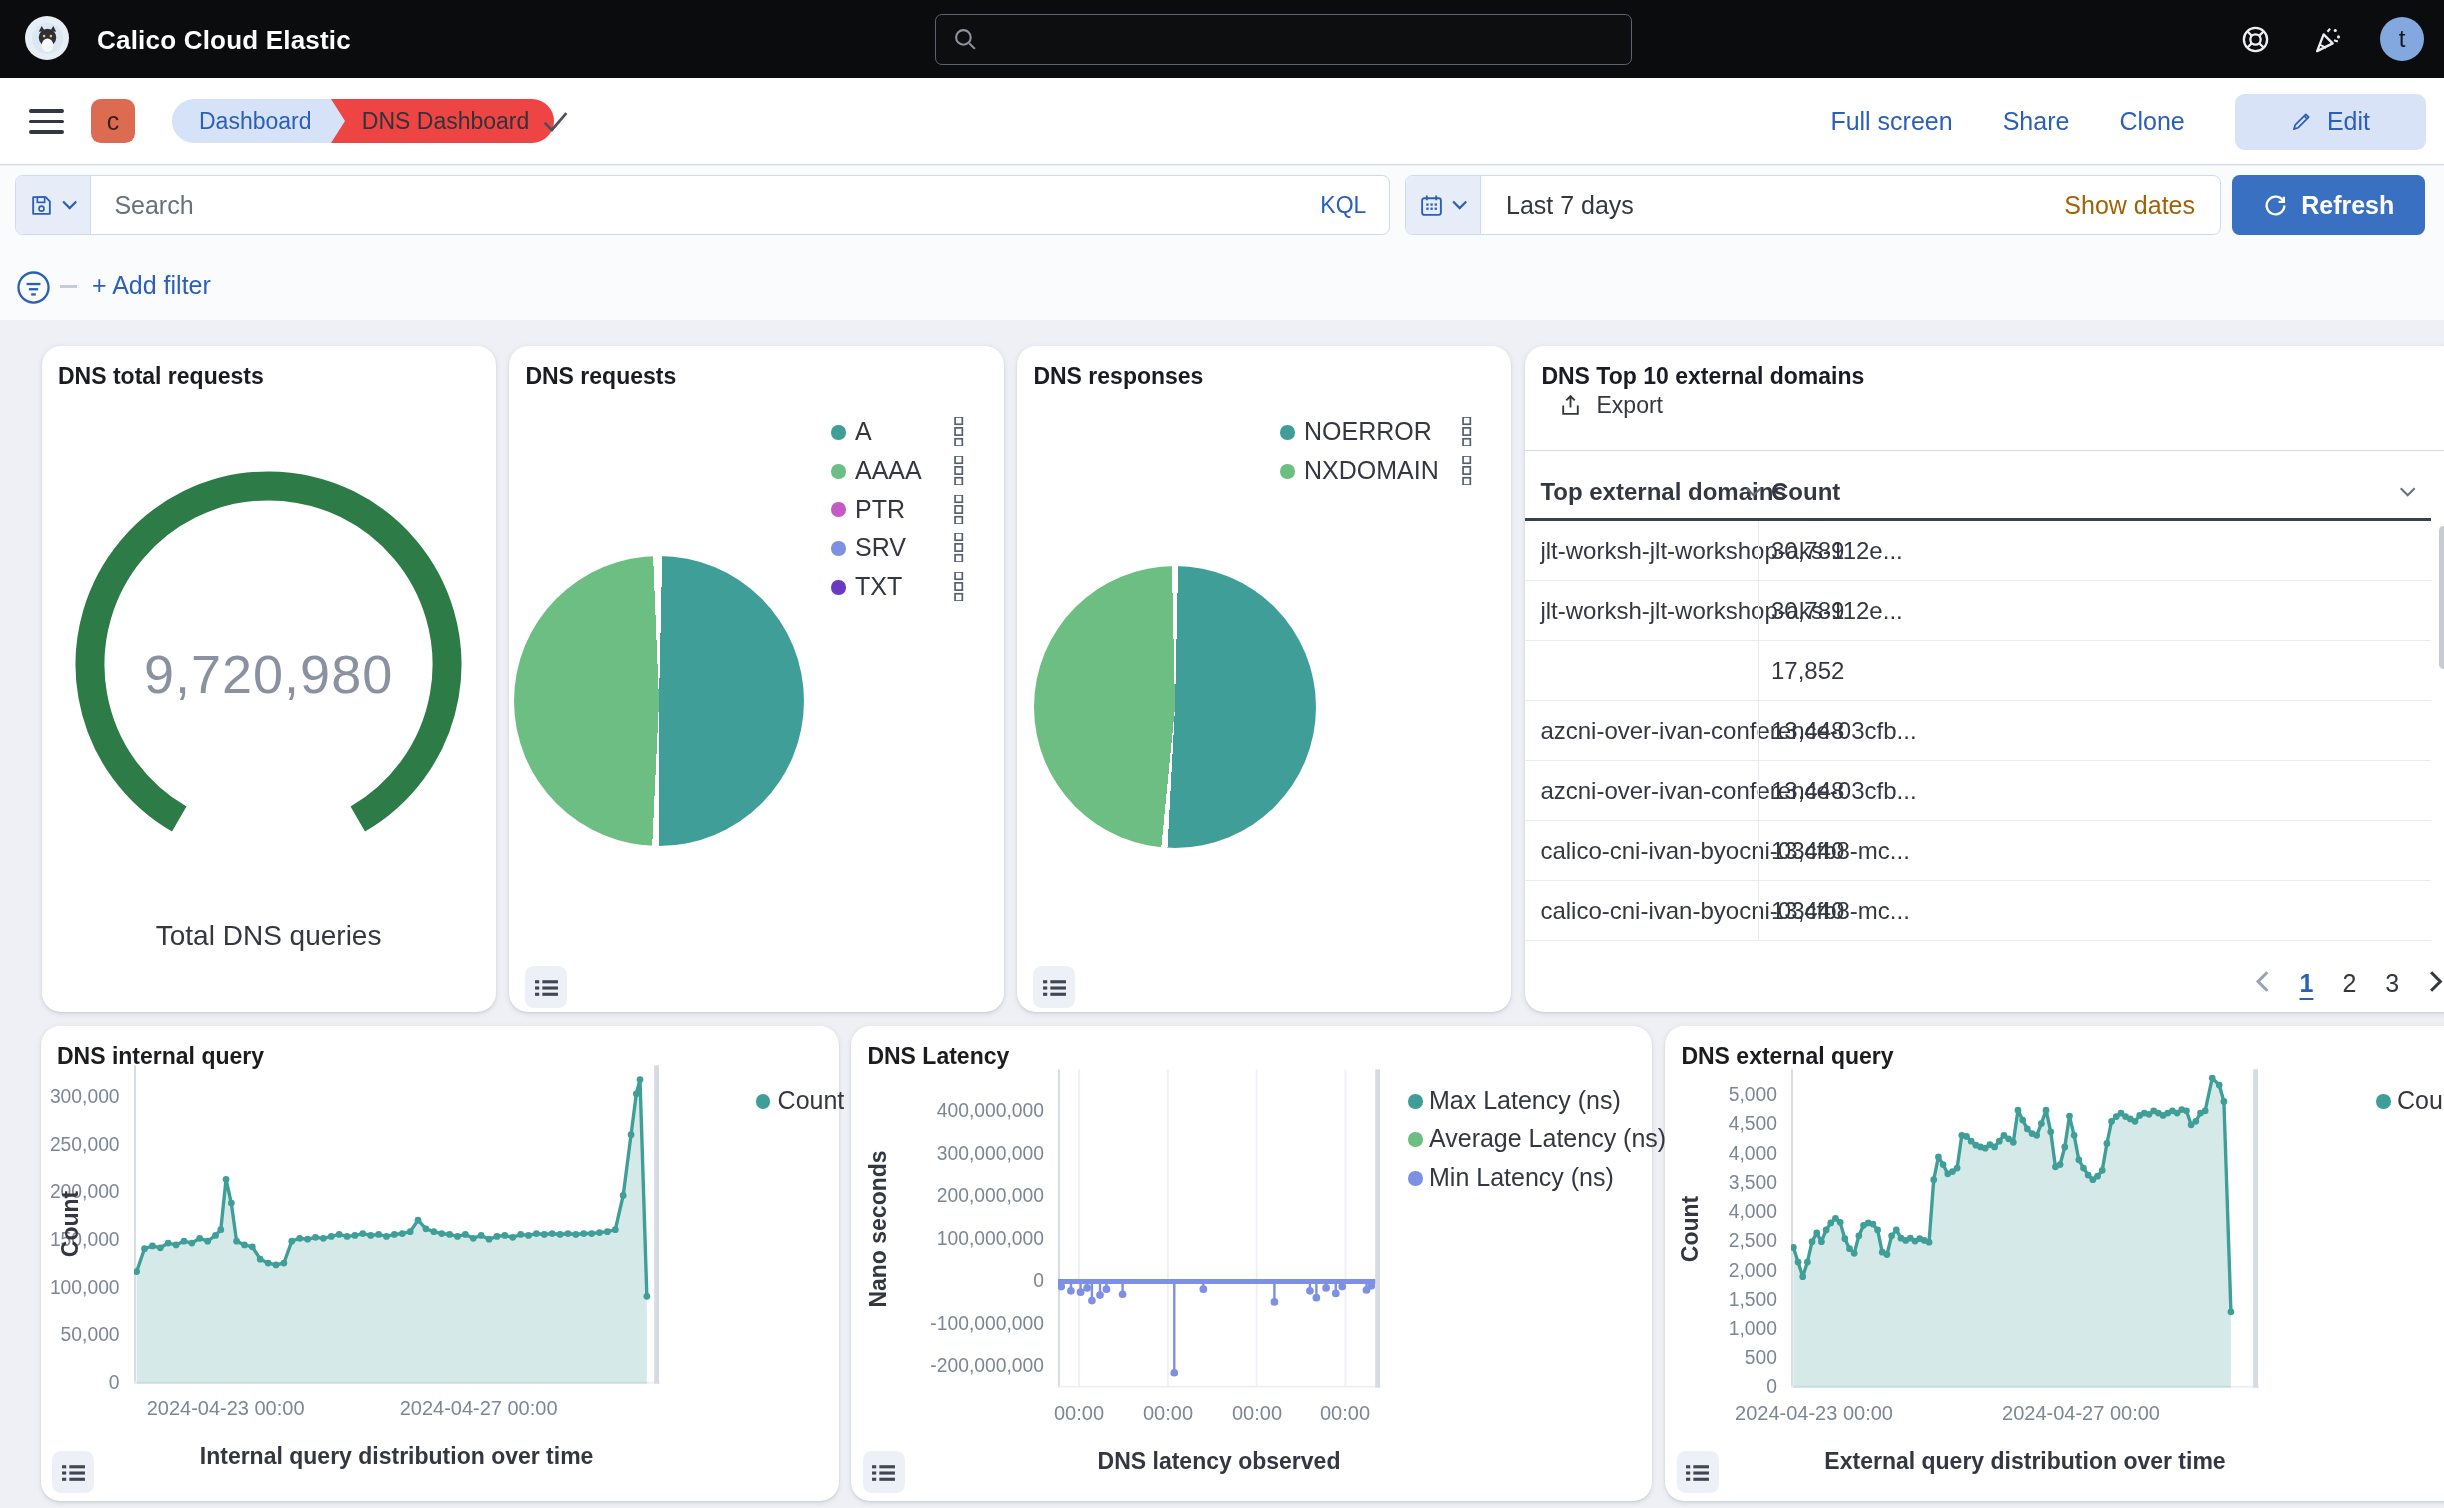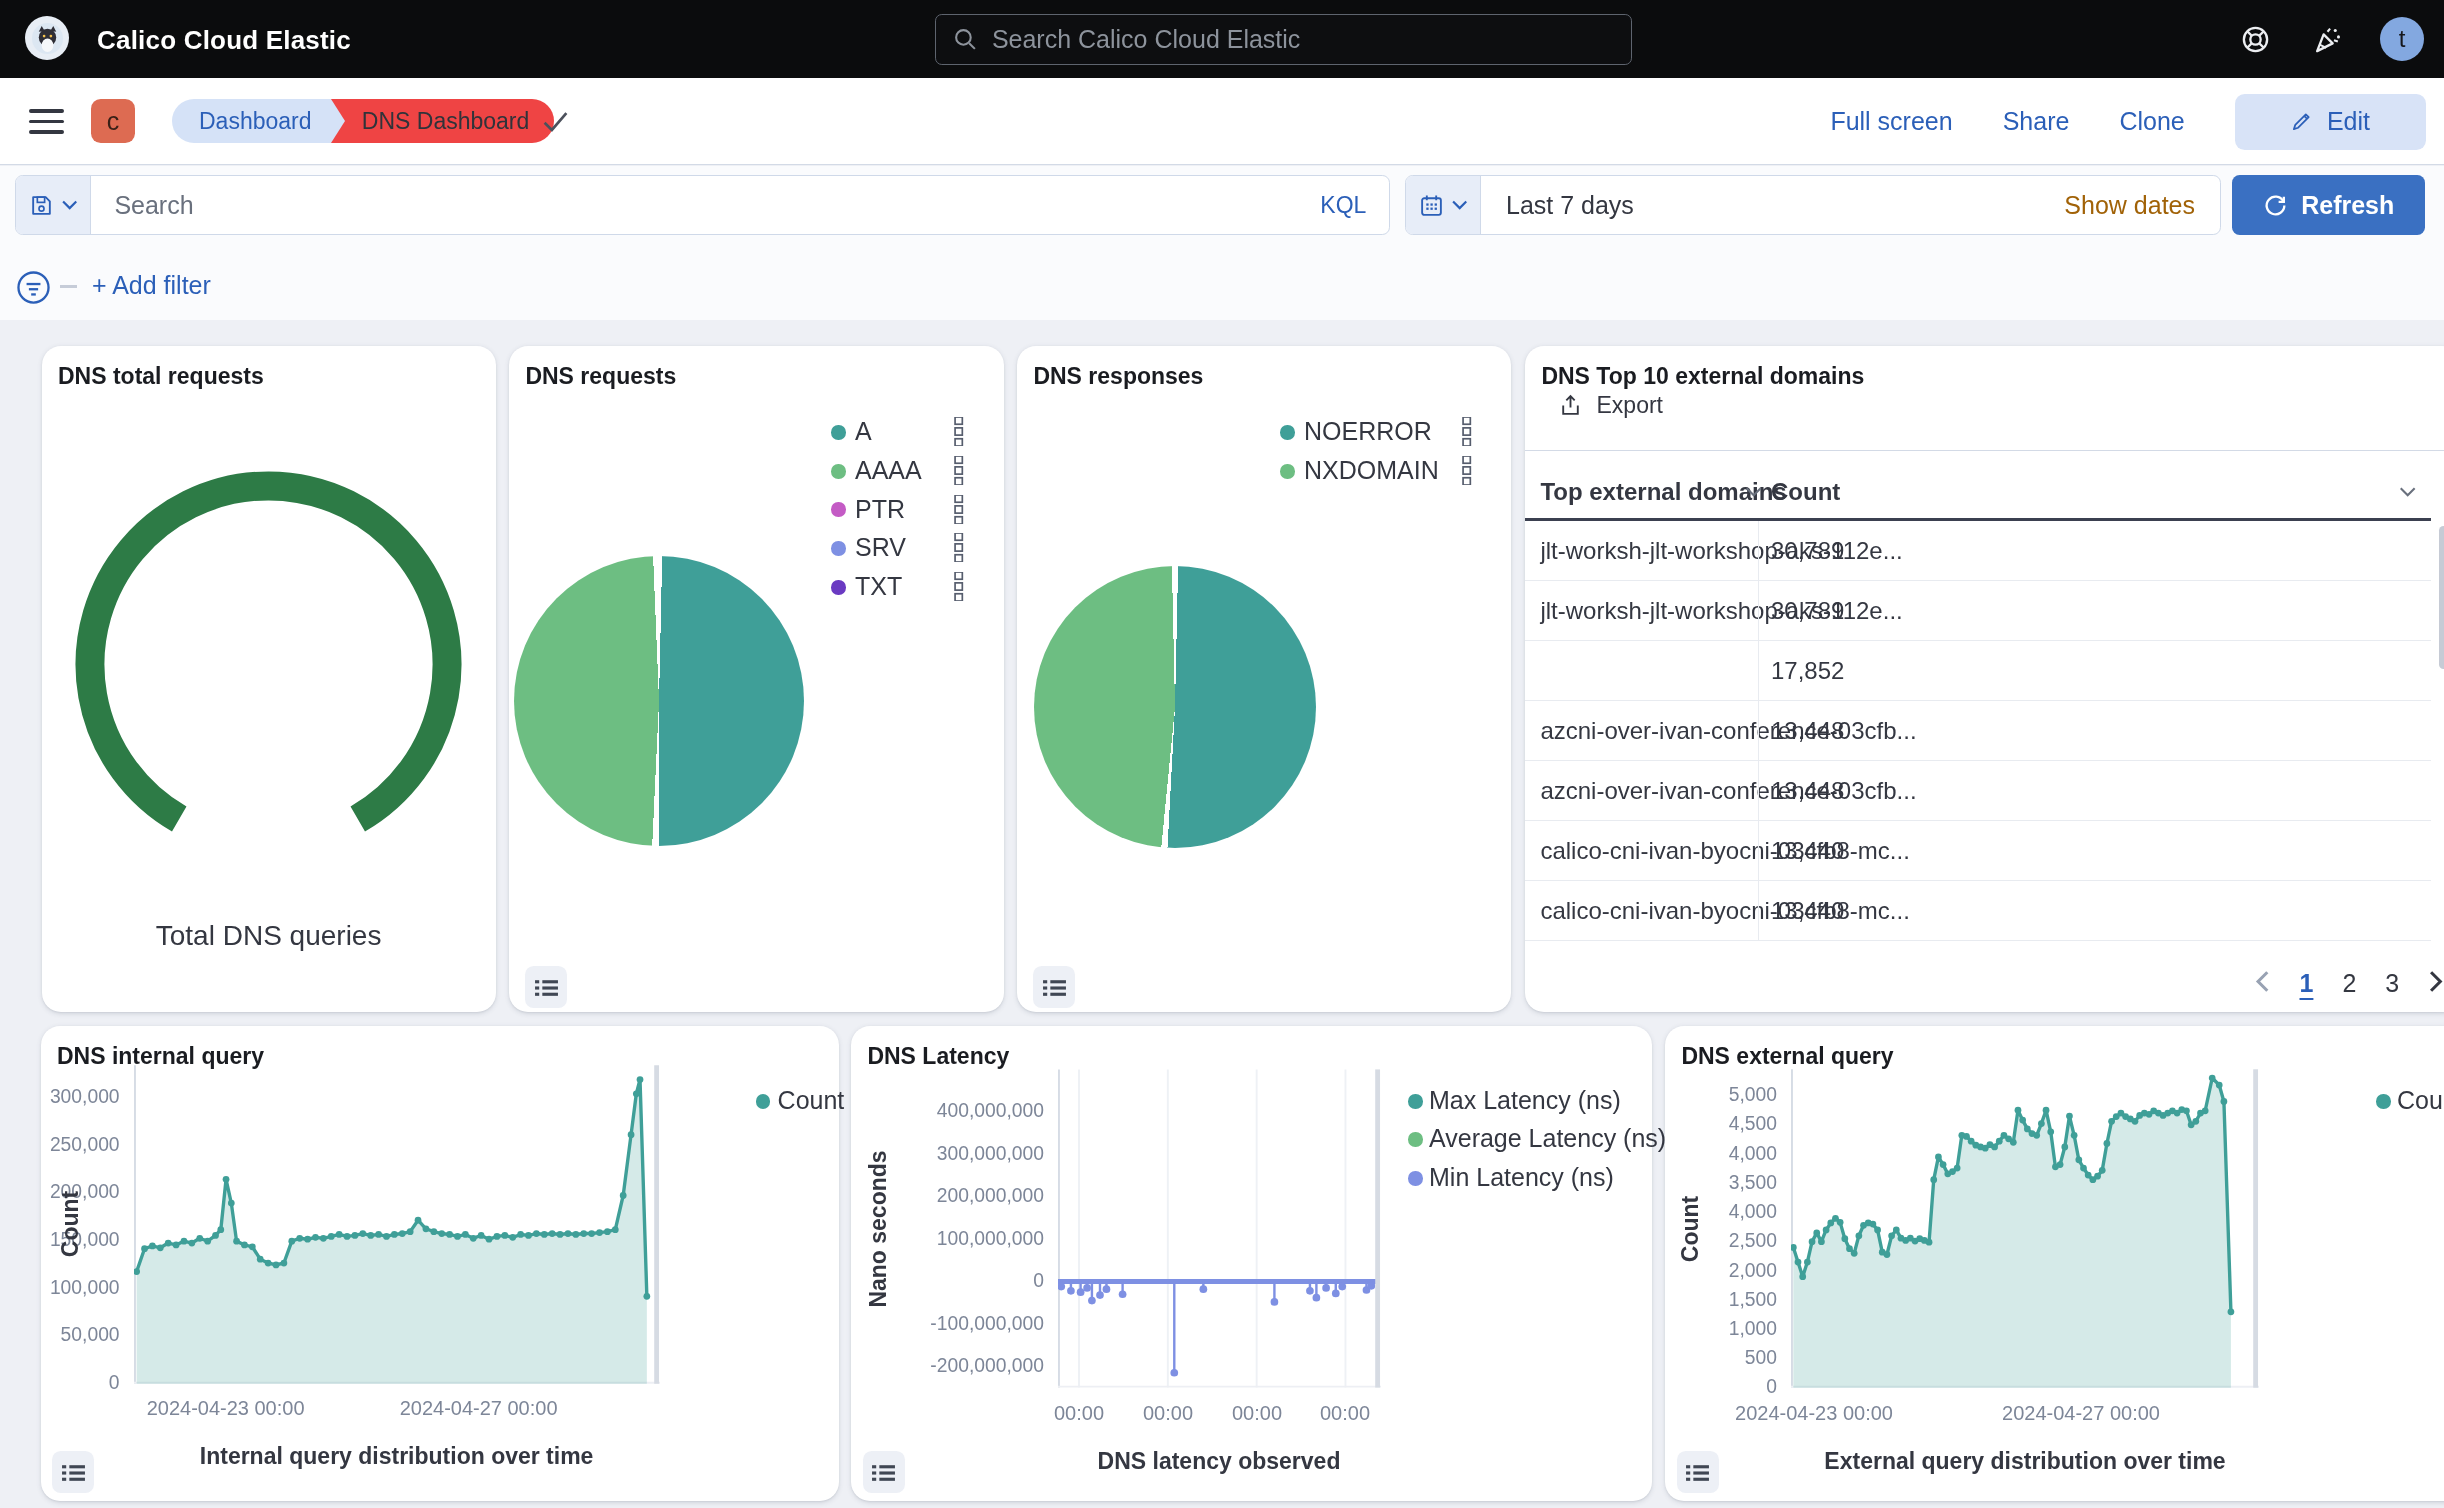--- a/index.html
+++ b/index.html
@@ -111,21 +111,20 @@
       <circle cx="13.5" cy="14.5" r="1.4" fill="#f2c14e"></circle>
       <circle cx="20.5" cy="14.5" r="1.4" fill="#f2c14e"></circle>
     </svg>
   </div>
   <div class="tb-title">Calico Cloud Elastic</div>
   <div class="tb-search">
     <svg width="25" height="25" viewBox="0 0 24 24">
       <circle cx="10" cy="10" r="7" fill="none" stroke="#8d939c" stroke-width="2"></circle>
       <line x1="15.5" y1="15.5" x2="21" y2="21" stroke="#8d939c" stroke-width="2"></line>
     </svg>
-    <input placeholder="Search Calico Cloud Elastic" style="">
   </div>
   <div class="tb-icons">
     <div class="tb-iconbtn">
       <svg width="31" height="31" viewBox="0 0 24 24">
         <circle cx="12" cy="12" r="9" fill="none" stroke="#eceef1" stroke-width="1.8"></circle>
         <circle cx="12" cy="12" r="4" fill="none" stroke="#eceef1" stroke-width="1.8"></circle>
         <line x1="5.8" y1="5.8" x2="9.2" y2="9.2" stroke="#eceef1" stroke-width="1.8"></line>
         <line x1="18.2" y1="5.8" x2="14.8" y2="9.2" stroke="#eceef1" stroke-width="1.8"></line>
         <line x1="5.8" y1="18.2" x2="9.2" y2="14.8" stroke="#eceef1" stroke-width="1.8"></line>
         <line x1="18.2" y1="18.2" x2="14.8" y2="14.8" stroke="#eceef1" stroke-width="1.8"></line>
@@ -233,20 +232,21 @@
   </div>
   <div class="filter-dash"></div>
   <span class="add-filter">+ Add filter</span>
 </div>
 
 <div class="panel" id="p-gauge">
   <div class="panel-title">DNS total requests</div>
   <svg class="gauge-svg" width="425" height="386" viewBox="0 0 440 400">
     <path d="M 127.5 370 A 185 185 0 1 1 312.5 370" fill="none" stroke="#2d7b46" stroke-width="30"></path>
   </svg>
+  <div class="gauge-value">9,720,980</div>
   <div class="gauge-sub">Total DNS queries</div>
 </div>
 
 <div class="panel" id="p-req">
   <div class="panel-title">DNS requests</div>
 <div class="pie" style="left: 4.8px; top: 210px; width: 290px; height: 290px; background: conic-gradient(rgb(255, 255, 255) 0%, rgb(255, 255, 255) 0.35%, rgb(63, 159, 152) 0.35%, rgb(63, 159, 152) 50.05%, rgb(255, 255, 255) 50.05%, rgb(255, 255, 255) 50.4%, rgb(255, 255, 255) 50.4%, rgb(255, 255, 255) 50.75%, rgb(109, 190, 130) 50.75%, rgb(109, 190, 130) 99.35%, rgb(255, 255, 255) 99.35%, rgb(255, 255, 255) 99.7%, rgb(255, 255, 255) 99.7%, rgb(255, 255, 255) 99.8%, rgb(255, 255, 255) 99.7%, rgb(255, 255, 255) 99.8%, rgb(255, 255, 255) 99.8%, rgb(255, 255, 255) 99.9%, rgb(255, 255, 255) 99.8%, rgb(255, 255, 255) 99.9%, rgb(255, 255, 255) 99.9%, rgb(255, 255, 255) 100%, rgb(255, 255, 255) 99.9%, rgb(255, 255, 255) 100%);"></div>
     <div class="legend-dot" style="left: 322px; top: 79px; background: rgb(63, 159, 152);"></div>
     <div class="legend-label" style="left: 346px; top: 71px;">A</div>
     <div class="legend-action" style="left: 442px; top: 71px;"><svg width="15.4" height="29" viewBox="0 0 12 24">
         <rect x="3" y="0" width="6" height="6" fill="none" stroke="#565d6d" stroke-width="1.4"></rect>

